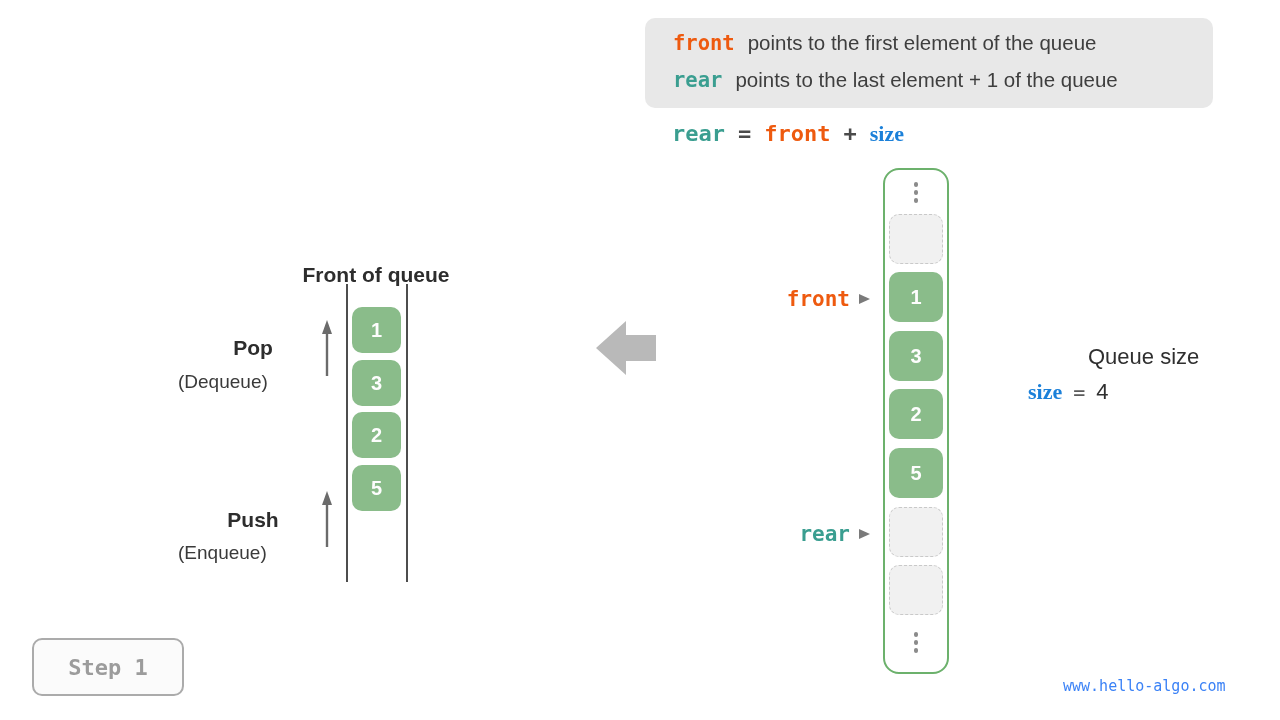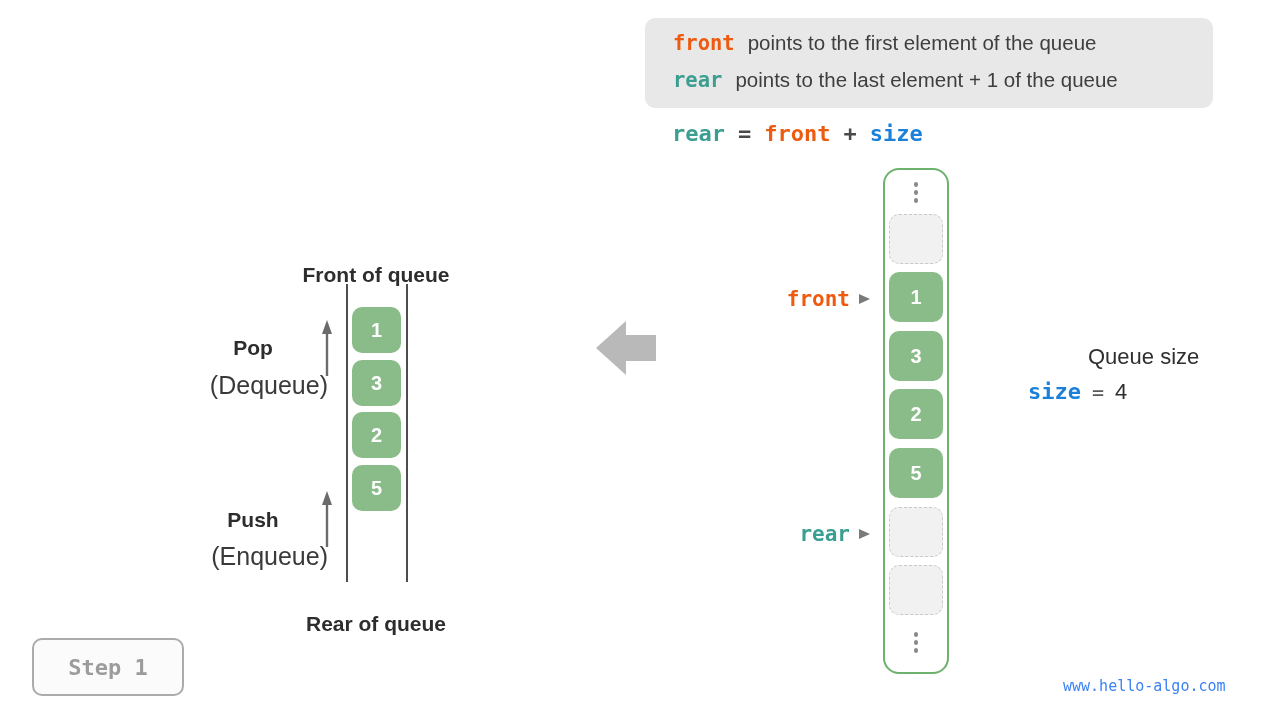--- a/index.html
+++ b/index.html
@@ -2,35 +2,35 @@
 <html><head>
 <meta charset="utf-8">
 <style>
   html,body{margin:0;padding:0;background:#ffffff;}
   .canvas{position:relative;width:1280px;height:720px;background:#ffffff;overflow:hidden;
           font-family:"Liberation Sans",sans-serif;color:#333;}
   .abs{position:absolute;}
   .mono{font-family:"DejaVu Sans Mono",monospace;font-weight:bold;}
   .orange{color:#ee5a0f;}
   .teal{color:#3a9e90;}
-  .blue{color:#1b80d9;}
+  .blue{color:#1b80d9;font-family:Liberation Serif, serif;}
   .dark{color:#4a4a4a;}
 
   
   .info-panel{left:645px;top:18px;width:568px;height:90px;background:#e8e8e8;border-radius:10px;
               padding:13px 0 0 28px;box-sizing:border-box;}
   .info-line{display:flex;align-items:baseline;height:37px;font-size:20.5px;color:#3e3e3e;}
   .info-line .kw{font-size:20.5px;margin-right:13px;}
 
   
   .formula{left:672px;top:121px;display:flex;align-items:baseline;gap:13px;font-size:22px;}
 
   
   .h-label{font-weight:bold;font-size:21px;color:#2d2d2d;text-align:center;}
-  .sub-label{font-size:25px;color:#3a3a3a;text-align:right;}
+  .sub-label{font-size:19px;color:#3a3a3a;text-align:left;}
   .vline{width:2px;background:#4d4d4d;}
   .gcell{background:#8abc8a;border-radius:10px;color:#fdfdfd;font-size:20px;font-weight:600;
          display:flex;align-items:center;justify-content:center;}
   .lcell{left:352px;width:49px;height:46px;}
 
   
   .caption{left:440px;top:403px;width:400px;text-align:center;font-size:22px;color:#9b9b9b;}
 
   
   .array-box{left:883px;top:168px;width:66px;height:506px;background:#ffffff;
@@ -101,21 +101,20 @@
   <div class="abs h-label" style="left:193px;top:336px;width:120px;">Pop</div>
   <div class="abs sub-label" style="left:178px;top:371px;width:150px;">(Dequeue)</div>
 
   <svg class="abs" style="left:320px;top:491px;" width="14" height="58" viewBox="0 0 14 58">
     <line x1="7" y1="56" x2="7" y2="11" stroke="#6b6b6b" stroke-width="2.4"></line>
     <polygon points="7,0 2,14 12,14" fill="#6b6b6b"></polygon>
   </svg>
   <div class="abs h-label" style="left:193px;top:508px;width:120px;">Push</div>
   <div class="abs sub-label" style="left:178px;top:542px;width:150px;">(Enqueue)</div>
 
-  <div class="abs h-label" style="left:286px;top:612px;width:180px;">Rear of queue</div>
 
   <svg class="abs" style="left:596px;top:321px;" width="60" height="54" viewBox="0 0 60 54">
     <polygon points="0,27 30,0 30,14 60,14 60,40 30,40 30,54" fill="#b9b9b9"></polygon>
   </svg>
 
   <div class="abs array-box">
     <div class="vdots" style="top:12px;">
         <i></i>
         <i></i>
         <i></i>

